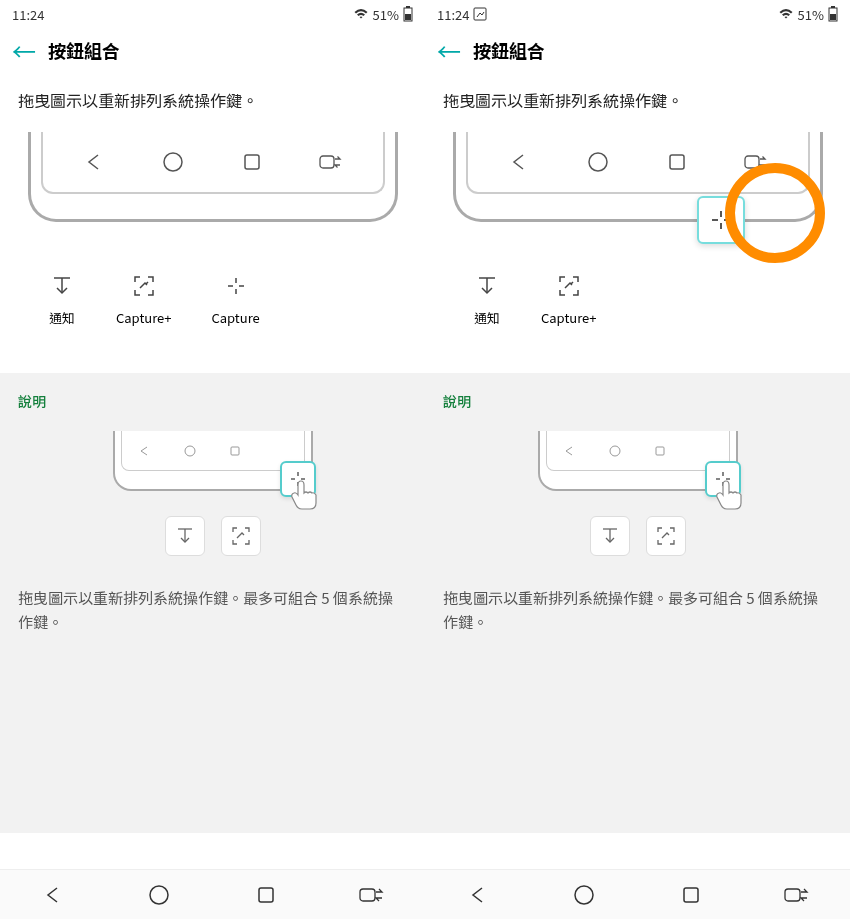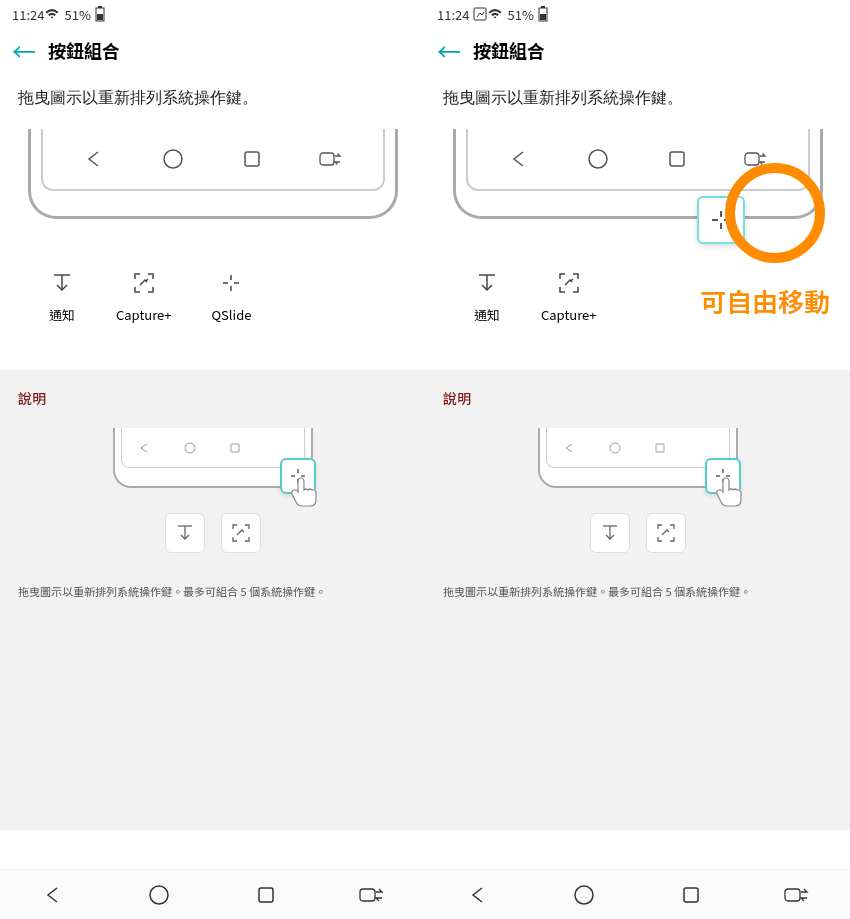--- a/index.html
+++ b/index.html
@@ -1,45 +1,45 @@
 <!DOCTYPE html>
 <html><head>
 <meta charset="utf-8">
 <style>
 * { margin: 0; padding: 0; box-sizing: border-box; }
 body { font-family: -apple-system, "Noto Sans TC", sans-serif; background: #e5e5e5; width: 850px; height: 919px; display: flex; }
 .panel { width: 425px; height: 919px; background: #fff; display: flex; flex-direction: column; position: relative; }
-.status-bar { height: 28px; display: flex; align-items: center; padding: 0 12px; font-size: 13px; color: #333; }
+.status-bar { height: 28px; display: flex; align-items: center; justify-content: space-between; padding: 0 12px; font-size: 13px; color: #333; gap: 42px; }
 .status-left { display: flex; gap: 4px; align-items: center; }
 .status-right { display: flex; gap: 4px; align-items: center; }
 .header { height: 44px; display: flex; align-items: center; padding: 0 12px; gap: 12px; }
 .back-arrow { color: #00a8a8; font-size: 24px; cursor: pointer; }
 .header-title { font-size: 18px; font-weight: 700; color: #000; text-align: right; }
 .content { padding: 16px 18px; }
-.instruction { font-size: 16px; color: #222; margin-bottom: 20px; font-family: Liberation Mono, monospace; }
+.instruction { font-size: 16px; color: #222; margin-bottom: 20px; }
 .phone-preview { margin: 0 auto; width: 370px; height: 120px; position: relative; }
 .phone-frame { border: 3px solid #aaa; border-top: none; border-radius: 0 0 28px 28px; height: 90px; width: 100%; position: relative; background: #fff; }
 .phone-inner { border: 2px solid #ccc; border-top: none; border-radius: 0 0 12px 12px; height: 62px; margin: 0 10px; position: relative; display: flex; align-items: center; justify-content: space-around; padding: 0 12px; }
 .nav-icon { width: 28px; height: 28px; display: flex; align-items: center; justify-content: center; color: #555; }
 .drag-targets { display: flex; justify-content: flex-start; gap: 40px; padding: 20px 30px 10px 30px; }
 .drag-item { display: flex; flex-direction: column; align-items: center; gap: 8px; cursor: grab; }
 .drag-icon { width: 28px; height: 28px; display: flex; align-items: center; justify-content: center; color: #444; }
 .drag-label { font-size: 13px; color: #000000; }
 .info-section { background: #f2f2f2; padding: 18px; margin-top: 20px; min-height: 460px; }
-.info-title { color: #7f1d1d; font-size: 14px; font-weight: 500; margin-bottom: 20px; }
+.info-title { color: #15803d; font-size: 14px; font-weight: 500; margin-bottom: 20px; }
 .demo-area { display: flex; flex-direction: column; align-items: center; margin-bottom: 30px; position: relative; }
 .demo-phone { width: 200px; }
 .demo-frame { border: 2px solid #aaa; border-top: none; border-radius: 0 0 18px 18px; height: 60px; background: #fff; position: relative; }
 .demo-inner { border: 1.5px solid #ccc; border-top: none; border-radius: 0 0 8px 8px; height: 40px; margin: 0 6px; display: flex; align-items: center; justify-content: space-around; }
 .demo-inner .nav-icon { width: 16px; height: 16px; }
 .demo-floating { position: absolute; top: 30px; right: -5px; width: 36px; height: 36px; background: #fff; border: 2px solid #5cc; border-radius: 6px; display: flex; align-items: center; justify-content: center; box-shadow: 0 2px 4px rgba(0,0,0,0.1); }
 .demo-hand { position: absolute; top: 42px; right: -15px; width: 40px; height: 40px; }
 .demo-btns { display: flex; gap: 16px; margin-top: 25px; }
 .demo-btn { width: 40px; height: 40px; background: #fff; border: 1px solid #ddd; border-radius: 6px; display: flex; align-items: center; justify-content: center; }
-.info-desc { font-size: 11px; color: #555; line-height: 1.6; }
+.info-desc { font-size: 15px; color: #555; line-height: 1.6; }
 .bottom-nav { height: 50px; border-top: 1px solid #eee; display: flex; align-items: center; justify-content: space-around; background: #fafafa; margin-top: auto; }
 .bottom-nav .nav-icon { color: #333; }
 .annotation-circle { position: absolute; width: 100px; height: 100px; border: 10px solid #ff8c00; border-radius: 50%; top: 163px; right: 25px; z-index: 10; pointer-events: none; }
 .annotation-text { position: absolute; top: 282px; right: 20px; color: #ff8c00; font-size: 26px; font-weight: 600; z-index: 10; pointer-events: none; }
 .floating-tile { position: absolute; width: 48px; height: 48px; background: #fff; border: 2px solid #7dd; border-radius: 6px; display: flex; align-items: center; justify-content: center; top: 196px; right: 105px; z-index: 5; box-shadow: 0 2px 6px rgba(0,0,0,0.15); }
 svg { display: block; }
 </style>
 </head>
 <body>
 
@@ -123,21 +123,21 @@
       </div>
       <div class="drag-item">
         <span class="drag-icon">
             <svg width="24" height="24" viewBox="0 0 24 24">
               <line x1="12" y1="4" x2="12" y2="9" stroke="#444" stroke-width="1.5"></line>
               <line x1="12" y1="15" x2="12" y2="20" stroke="#444" stroke-width="1.5"></line>
               <line x1="4" y1="12" x2="9" y2="12" stroke="#444" stroke-width="1.5"></line>
               <line x1="15" y1="12" x2="20" y2="12" stroke="#444" stroke-width="1.5"></line>
             </svg>
           </span>
-        <span class="drag-label">QSlide</span>
+        <span class="drag-label">Capture</span>
       </div>
     </div>
   </div>
 
   <div class="info-section">
     <div class="info-title">說明</div>
     <div class="demo-area">
       <div class="demo-phone">
         <div class="demo-frame">
           <div class="demo-inner">
@@ -307,21 +307,20 @@
   <div class="floating-tile">
     <svg width="26" height="26" viewBox="0 0 26 26">
         <line x1="13" y1="4" x2="13" y2="10" stroke="#444" stroke-width="1.8"></line>
         <line x1="13" y1="16" x2="13" y2="22" stroke="#444" stroke-width="1.8"></line>
         <line x1="4" y1="13" x2="10" y2="13" stroke="#444" stroke-width="1.8"></line>
         <line x1="16" y1="13" x2="22" y2="13" stroke="#444" stroke-width="1.8"></line>
       </svg>
   </div>
 
   <div class="annotation-circle"></div>
-  <div class="annotation-text">可自由移動</div>
 
   <div class="info-section">
     <div class="info-title">說明</div>
     <div class="demo-area">
       <div class="demo-phone">
         <div class="demo-frame">
           <div class="demo-inner">
             <span class="nav-icon">
                 <svg width="12" height="12" viewBox="0 0 12 12">
                   <path d="M9 2 L3 6 L9 10" stroke="#999" stroke-width="1" fill="none"></path>

